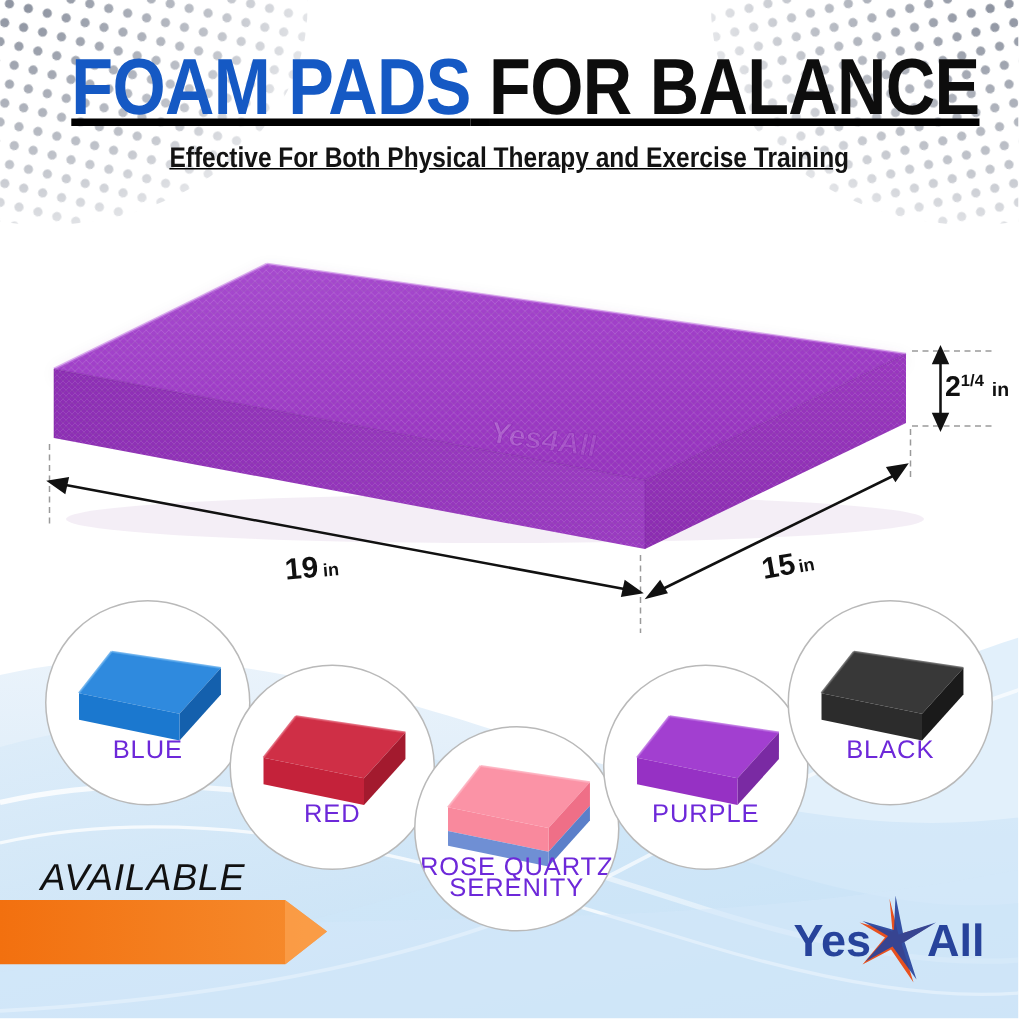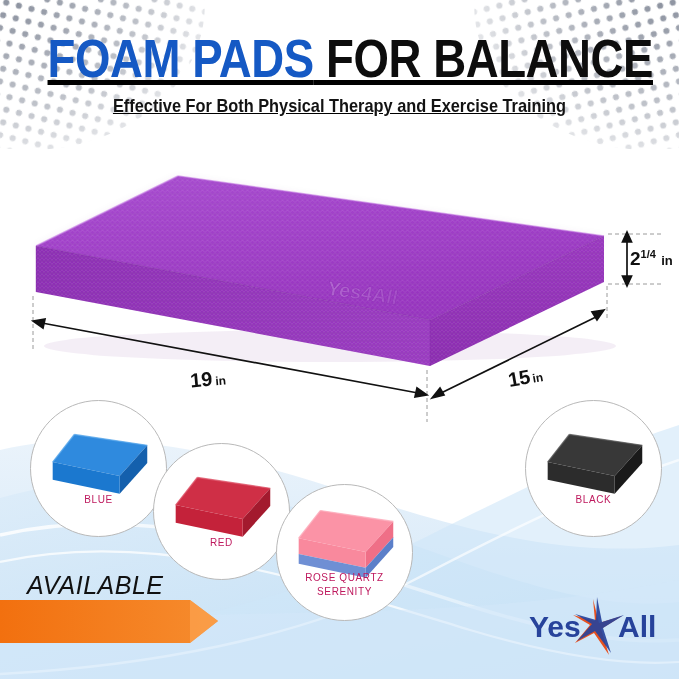--- a/index.html
+++ b/index.html
@@ -130,24 +130,24 @@
     top: 0;
     width: 100%;
     height: 100%;
   }
   .swatch .sw-label {
     position: absolute;
     left: 0;
     width: 100%;
     text-align: center;
     font-family: "Liberation Sans", sans-serif;
-    font-size: 10px;
+    font-size: 17px;
     font-weight: normal;
     letter-spacing: 0.6px;
-    color: #be185d;
+    color: #6d28d9;
     line-height: 14px;
   }
 
   
   .available-word {
     position: absolute;
     left: 27px;
     top: 571px;
     font-family: "Liberation Sans", sans-serif;
     font-size: 25px;
@@ -387,20 +387,30 @@
       <path d="M22,70 L90,84 L90,94 L22,80 Z" fill="#6f8fd4"></path>
       <path d="M44,26 L118,37" stroke="#fdadbc" stroke-width="1.4" fill="none" opacity="0.85"></path>
       <path d="M22,54 L44,26" stroke="#fdadbc" stroke-width="1.4" fill="none" opacity="0.85"></path>
     </svg>
     <div class="sw-label" style="top:86px;">
       <span>ROSE QUARTZ</span><br>
       <span>SERENITY</span>
     </div>
   </div>
 
+  <div class="swatch" style="left:402px; top:443px; width:137px; height:137px;">
+    <svg class="sw-art" viewBox="0 0 137 137">
+      <path d="M44,34 L118,45 L90,76 L22,62 Z" fill="#a23fd0"></path>
+      <path d="M118,45 L118,63 L90,94 L90,76 Z" fill="#7a2aa3"></path>
+      <path d="M22,62 L90,76 L90,94 L22,80 Z" fill="#9631c4"></path>
+      <path d="M44,34 L118,45" stroke="#b664df" stroke-width="1.4" fill="none" opacity="0.8"></path>
+      <path d="M22,62 L44,34" stroke="#b664df" stroke-width="1.4" fill="none" opacity="0.8"></path>
+    </svg>
+    <div class="sw-label" style="top:92px;">PURPLE</div>
+  </div>
 
   <div class="swatch" style="left:525px; top:400px; width:137px; height:137px;">
     <svg class="sw-art" viewBox="0 0 137 137">
       <path d="M44,34 L118,45 L90,76 L22,62 Z" fill="#383838"></path>
       <path d="M118,45 L118,63 L90,94 L90,76 Z" fill="#1a1a1a"></path>
       <path d="M22,62 L90,76 L90,94 L22,80 Z" fill="#2c2c2c"></path>
       <path d="M44,34 L118,45" stroke="#555555" stroke-width="1.4" fill="none" opacity="0.8"></path>
       <path d="M22,62 L44,34" stroke="#555555" stroke-width="1.4" fill="none" opacity="0.8"></path>
     </svg>
     <div class="sw-label" style="top:92px;">BLACK</div>

